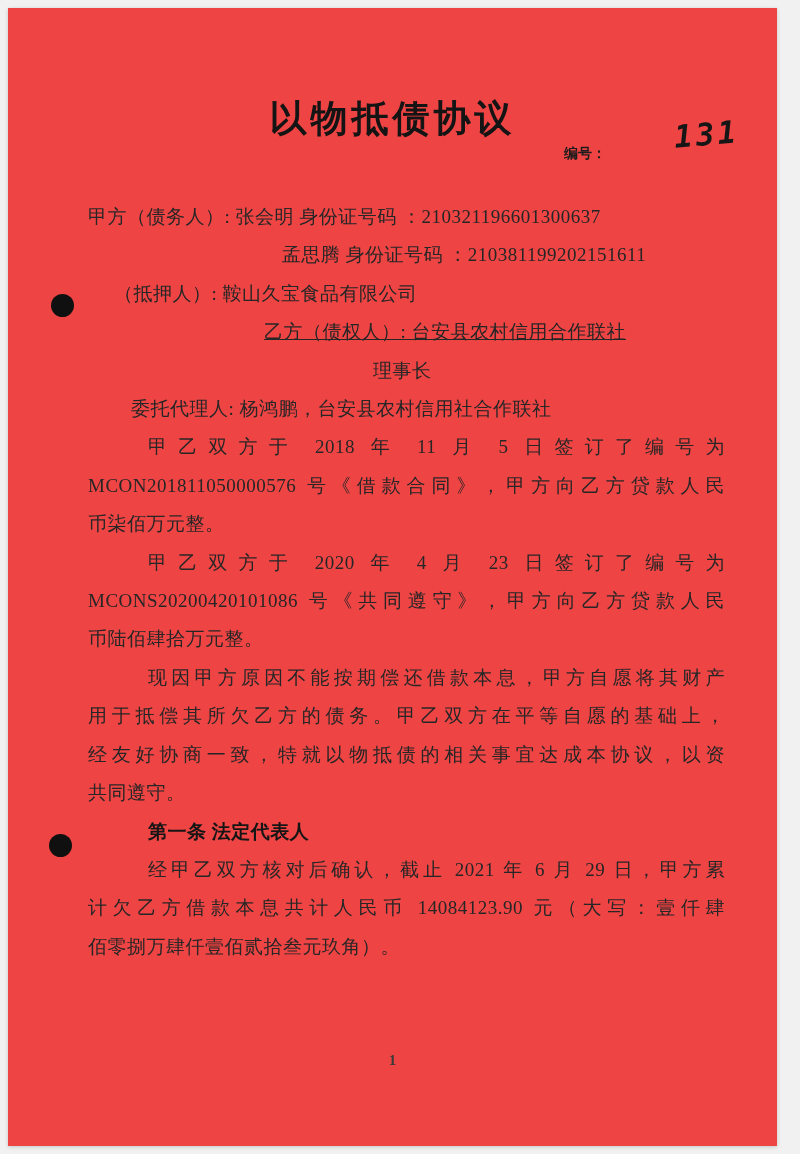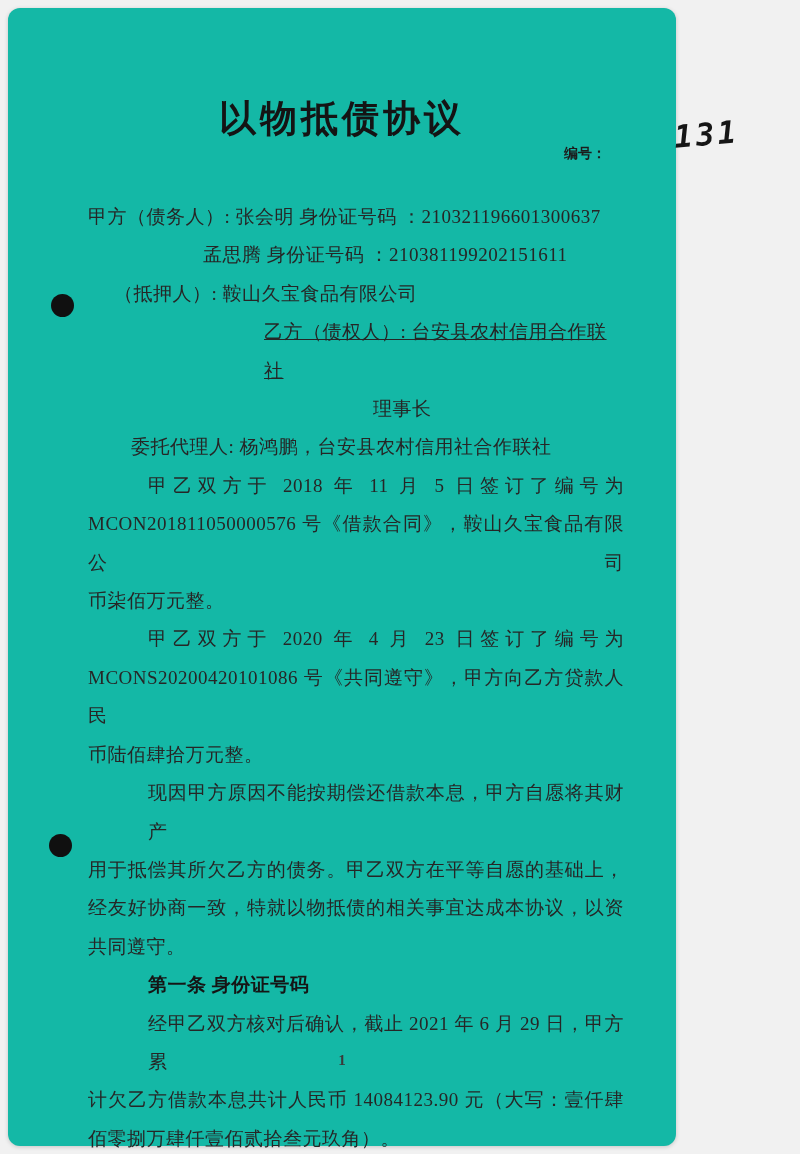--- a/index.html
+++ b/index.html
@@ -6,23 +6,23 @@
   body {
     width: 800px; height: 1154px;
     background: #f1f1f1;
     font-family: "Liberation Serif", "DejaVu Serif", serif;
     position: relative;
     overflow: hidden;
   }
   .page {
     position: absolute;
     left: 8px; top: 8px;
-    width: 668px; height: 1138px;
-    background: #14b8a6;
-    border-radius: 12px;
+    width: 769px; height: 1138px;
+    background: #ef4444;
+    border-radius: 0;
     box-shadow: 0 1px 4px rgba(0,0,0,0.18);
     color: #262626;
   }
   .doc-title {
     position: absolute;
     top: 86px; left: 0; right: 0;
     text-align: center;
     font-family: "Liberation Sans", "DejaVu Sans", sans-serif;
     font-weight: bold;
     font-size: 37px;
@@ -57,21 +57,21 @@
     line-height: 38.4px;
     min-height: 38.4px;
     letter-spacing: 0.5px;
     overflow: hidden;
     color: #262626;
   }
   .j { text-align: justify; text-align-last: justify; }
   .ind  { padding-left: 60px; }
   .ml26  { margin-left: 26px; }
   .ml43  { margin-left: 43px; }
-  .ml149 { margin-left: 115px; }
+  .ml149 { margin-left: 115px; text-align: center; }
   .ml176 { margin-left: 176px; text-decoration: underline; }
   .ml257 { margin-left: 257px; }
   .ml285 { margin-left: 285px; }
   .bold  { font-weight: bold; color: #151515; }
   .hole-punch {
     position: absolute;
     width: 23px; height: 23px;
     background: #101010;
     border-radius: 50%;
   }
@@ -99,30 +99,30 @@
   <div class="handwritten-number">131</div>
 
   <div class="body-text">
     <div class="line">甲方（债务人）:  张会明   身份证号码 ：210321196601300637</div>
     <div class="line ml149">孟思腾   身份证号码 ：210381199202151611</div>
     <div class="line ml26">（抵押人）:  鞍山久宝食品有限公司</div>
     <div class="line ml176">乙方（债权人）:  台安县农村信用合作联社</div>
     <div class="line ml285">理事长</div>
     <div class="line ml43">委托代理人:  杨鸿鹏，台安县农村信用社合作联社</div>
     <div class="line j ind">甲乙双方于 2018 年 11 月 5 日签订了编号为</div>
-    <div class="line j">MCON201811050000576 号《借款合同》，鞍山久宝食品有限公司</div>
+    <div class="line j">MCON201811050000576 号《借款合同》，甲方向乙方贷款人民</div>
     <div class="line">币柒佰万元整。</div>
     <div class="line j ind">甲乙双方于 2020 年 4 月 23 日签订了编号为</div>
     <div class="line j">MCONS20200420101086 号《共同遵守》，甲方向乙方贷款人民</div>
     <div class="line">币陆佰肆拾万元整。</div>
     <div class="line j ind">现因甲方原因不能按期偿还借款本息，甲方自愿将其财产</div>
     <div class="line j">用于抵偿其所欠乙方的债务。甲乙双方在平等自愿的基础上，</div>
     <div class="line j">经友好协商一致，特就以物抵债的相关事宜达成本协议，以资</div>
     <div class="line">共同遵守。</div>
-    <div class="line bold ind">第一条 身份证号码</div>
+    <div class="line bold ind">第一条 法定代表人</div>
     <div class="line j ind">经甲乙双方核对后确认，截止 2021 年 6 月 29 日，甲方累</div>
     <div class="line j">计欠乙方借款本息共计人民币 14084123.90 元（大写：壹仟肆</div>
     <div class="line">佰零捌万肆仟壹佰贰拾叁元玖角）。</div>
   </div>
 
   <div class="page-number">1</div>
 
 </div>
 
 </body></html>

